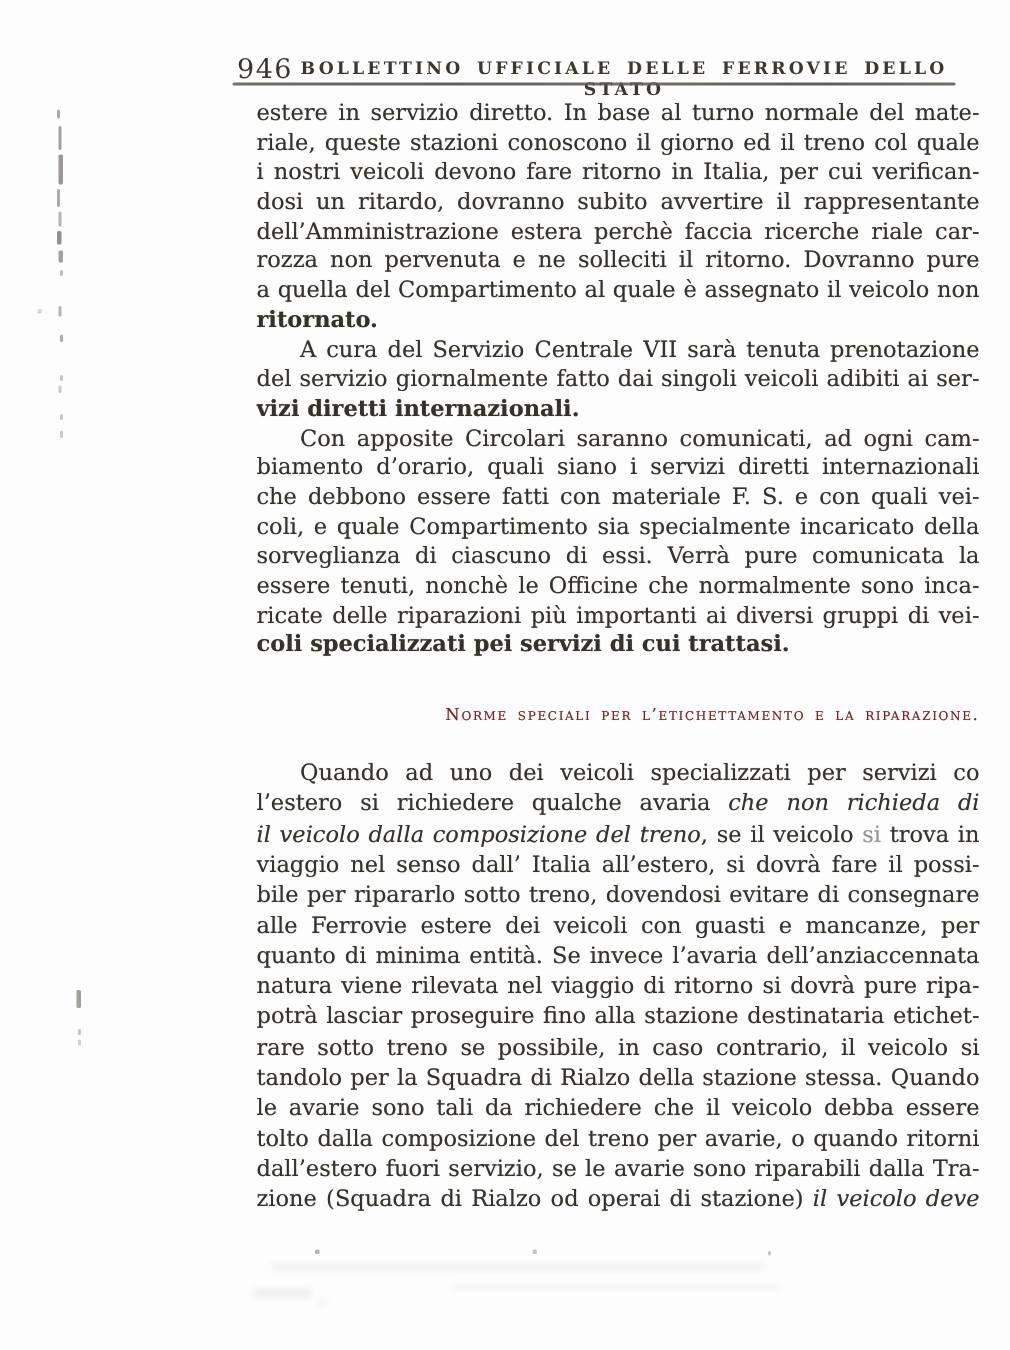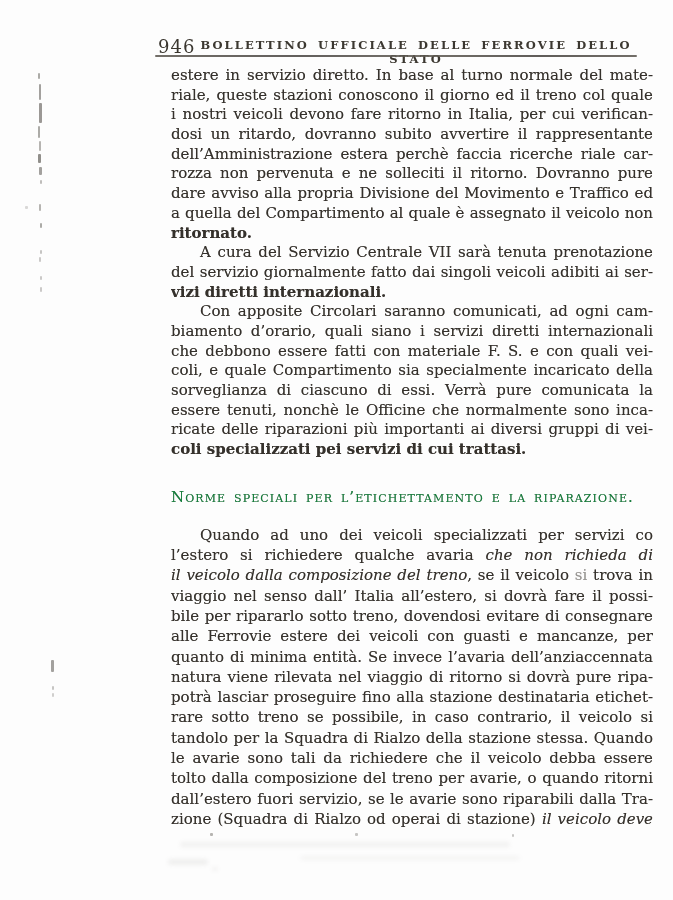--- a/index.html
+++ b/index.html
@@ -34,22 +34,22 @@
     height:19.7px;line-height:19.7px;overflow:hidden;
     text-align:justify;text-align-last:justify;
   }
   .para.tight .line{height:20.3px;line-height:20.3px;}
   .line.last{text-align-last:left;font-weight:bold;}
   .line.indent{text-indent:29px;}
   .it{font-style:italic;}
   .damaged{opacity:.5;filter:blur(.4px);}
   .heading{
     margin-top:27px;margin-bottom:18px;height:20px;line-height:20px;
-    text-align:left;font-variant:small-caps;font-size:15px;
-    letter-spacing:1.1px;word-spacing:2px;color:#15803d;
+    text-align:right;font-variant:small-caps;font-size:11px;
+    letter-spacing:1.1px;word-spacing:2px;color:#7f1d1d;
   }
   
   .artifact{position:absolute;background:#4a463f;border-radius:1px;}
   .smudge{position:absolute;background:#8d8a85;border-radius:3px;filter:blur(2px);}
 </style>
 </head>
 <body>
 
 <div class="page">
 
@@ -60,21 +60,20 @@
   <div class="header-rule"></div>
 
   <div class="text-column">
       <div class="para">
         <div class="line"><span>estere in servizio diretto. In base al turno normale del mate-</span></div>
         <div class="line"><span>riale, queste stazioni conoscono il giorno ed il treno col quale</span></div>
         <div class="line"><span>i nostri veicoli devono fare ritorno in Italia, per cui verifican-</span></div>
         <div class="line"><span>dosi un ritardo, dovranno subito avvertire il rappresentante</span></div>
         <div class="line"><span>dell’Amministrazione estera perchè faccia ricerche riale car-</span></div>
         <div class="line"><span>rozza non pervenuta e ne solleciti il ritorno. Dovranno pure</span></div>
-        <div class="line"><span>dare avviso alla propria Divisione del Movimento e Traffico ed</span></div>
         <div class="line"><span>a quella del Compartimento al quale è assegnato il veicolo non</span></div>
         <div class="line last"><span>ritornato.</span></div>
       </div>
       <div class="para">
         <div class="line indent"><span>A cura del Servizio Centrale VII sarà tenuta prenotazione</span></div>
         <div class="line"><span>del servizio giornalmente fatto dai singoli veicoli adibiti ai ser-</span></div>
         <div class="line last"><span>vizi diretti internazionali.</span></div>
       </div>
       <div class="para">
         <div class="line indent"><span>Con apposite Circolari saranno comunicati, ad ogni cam-</span></div>

